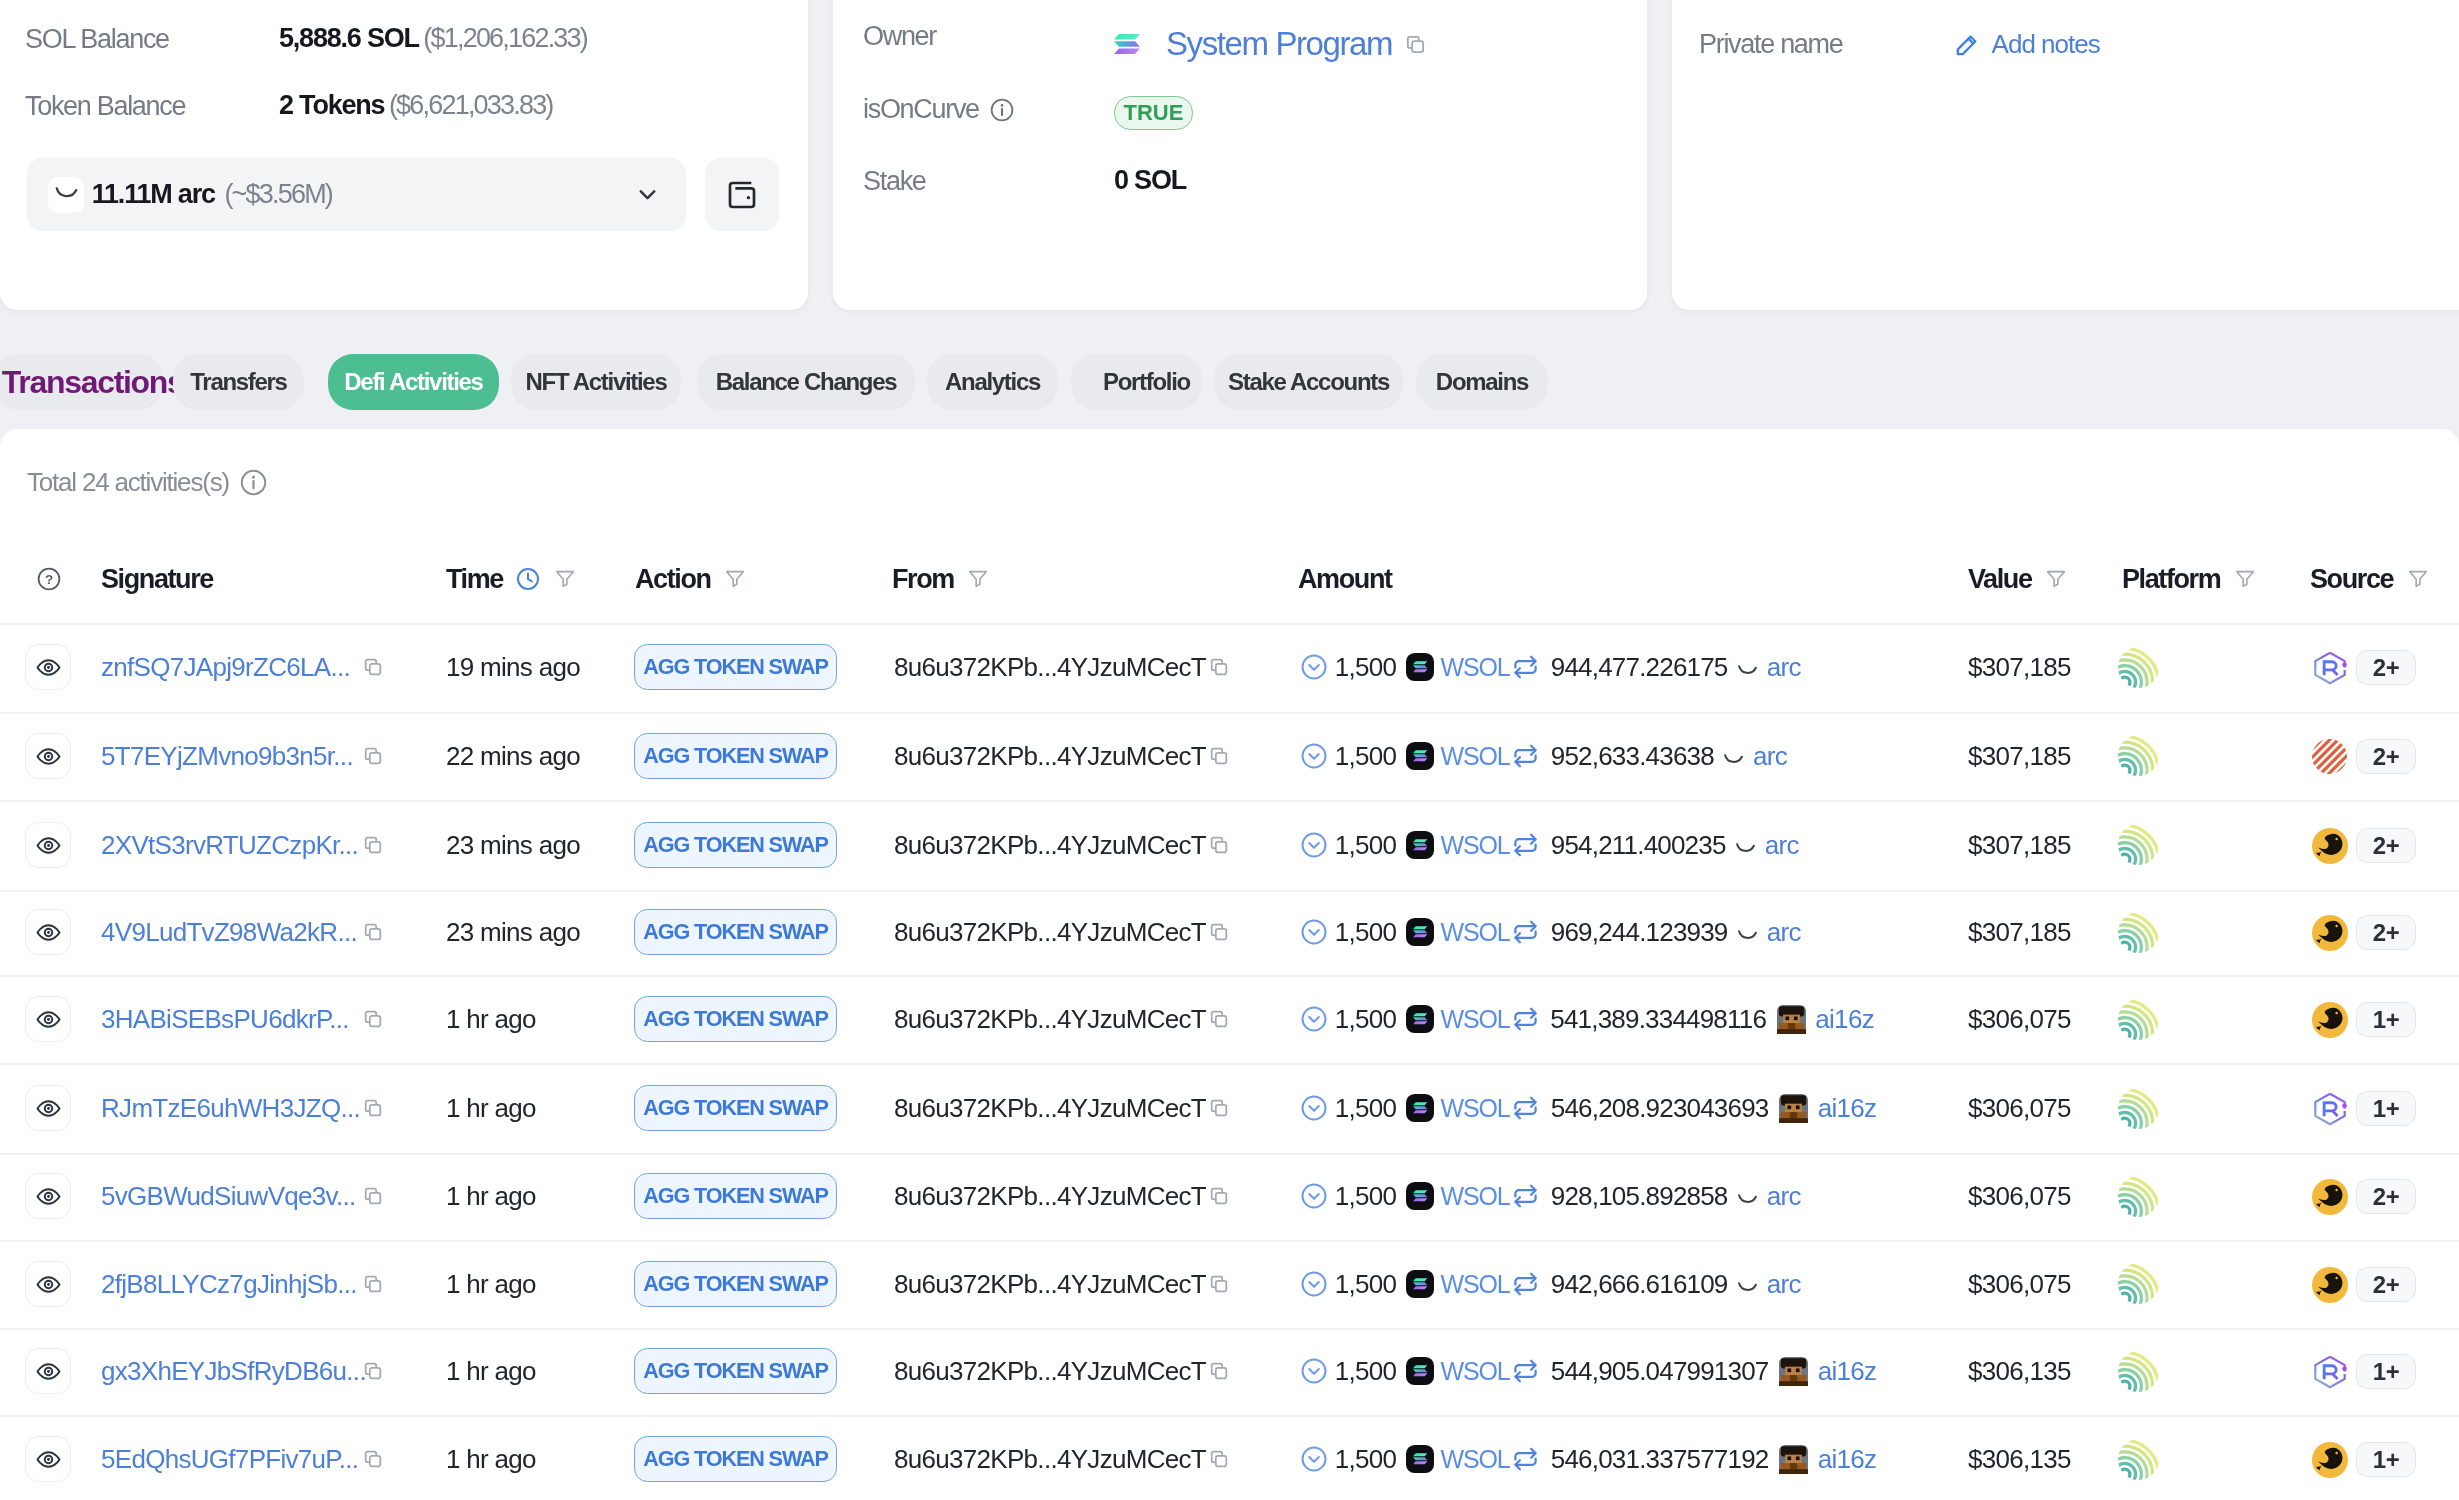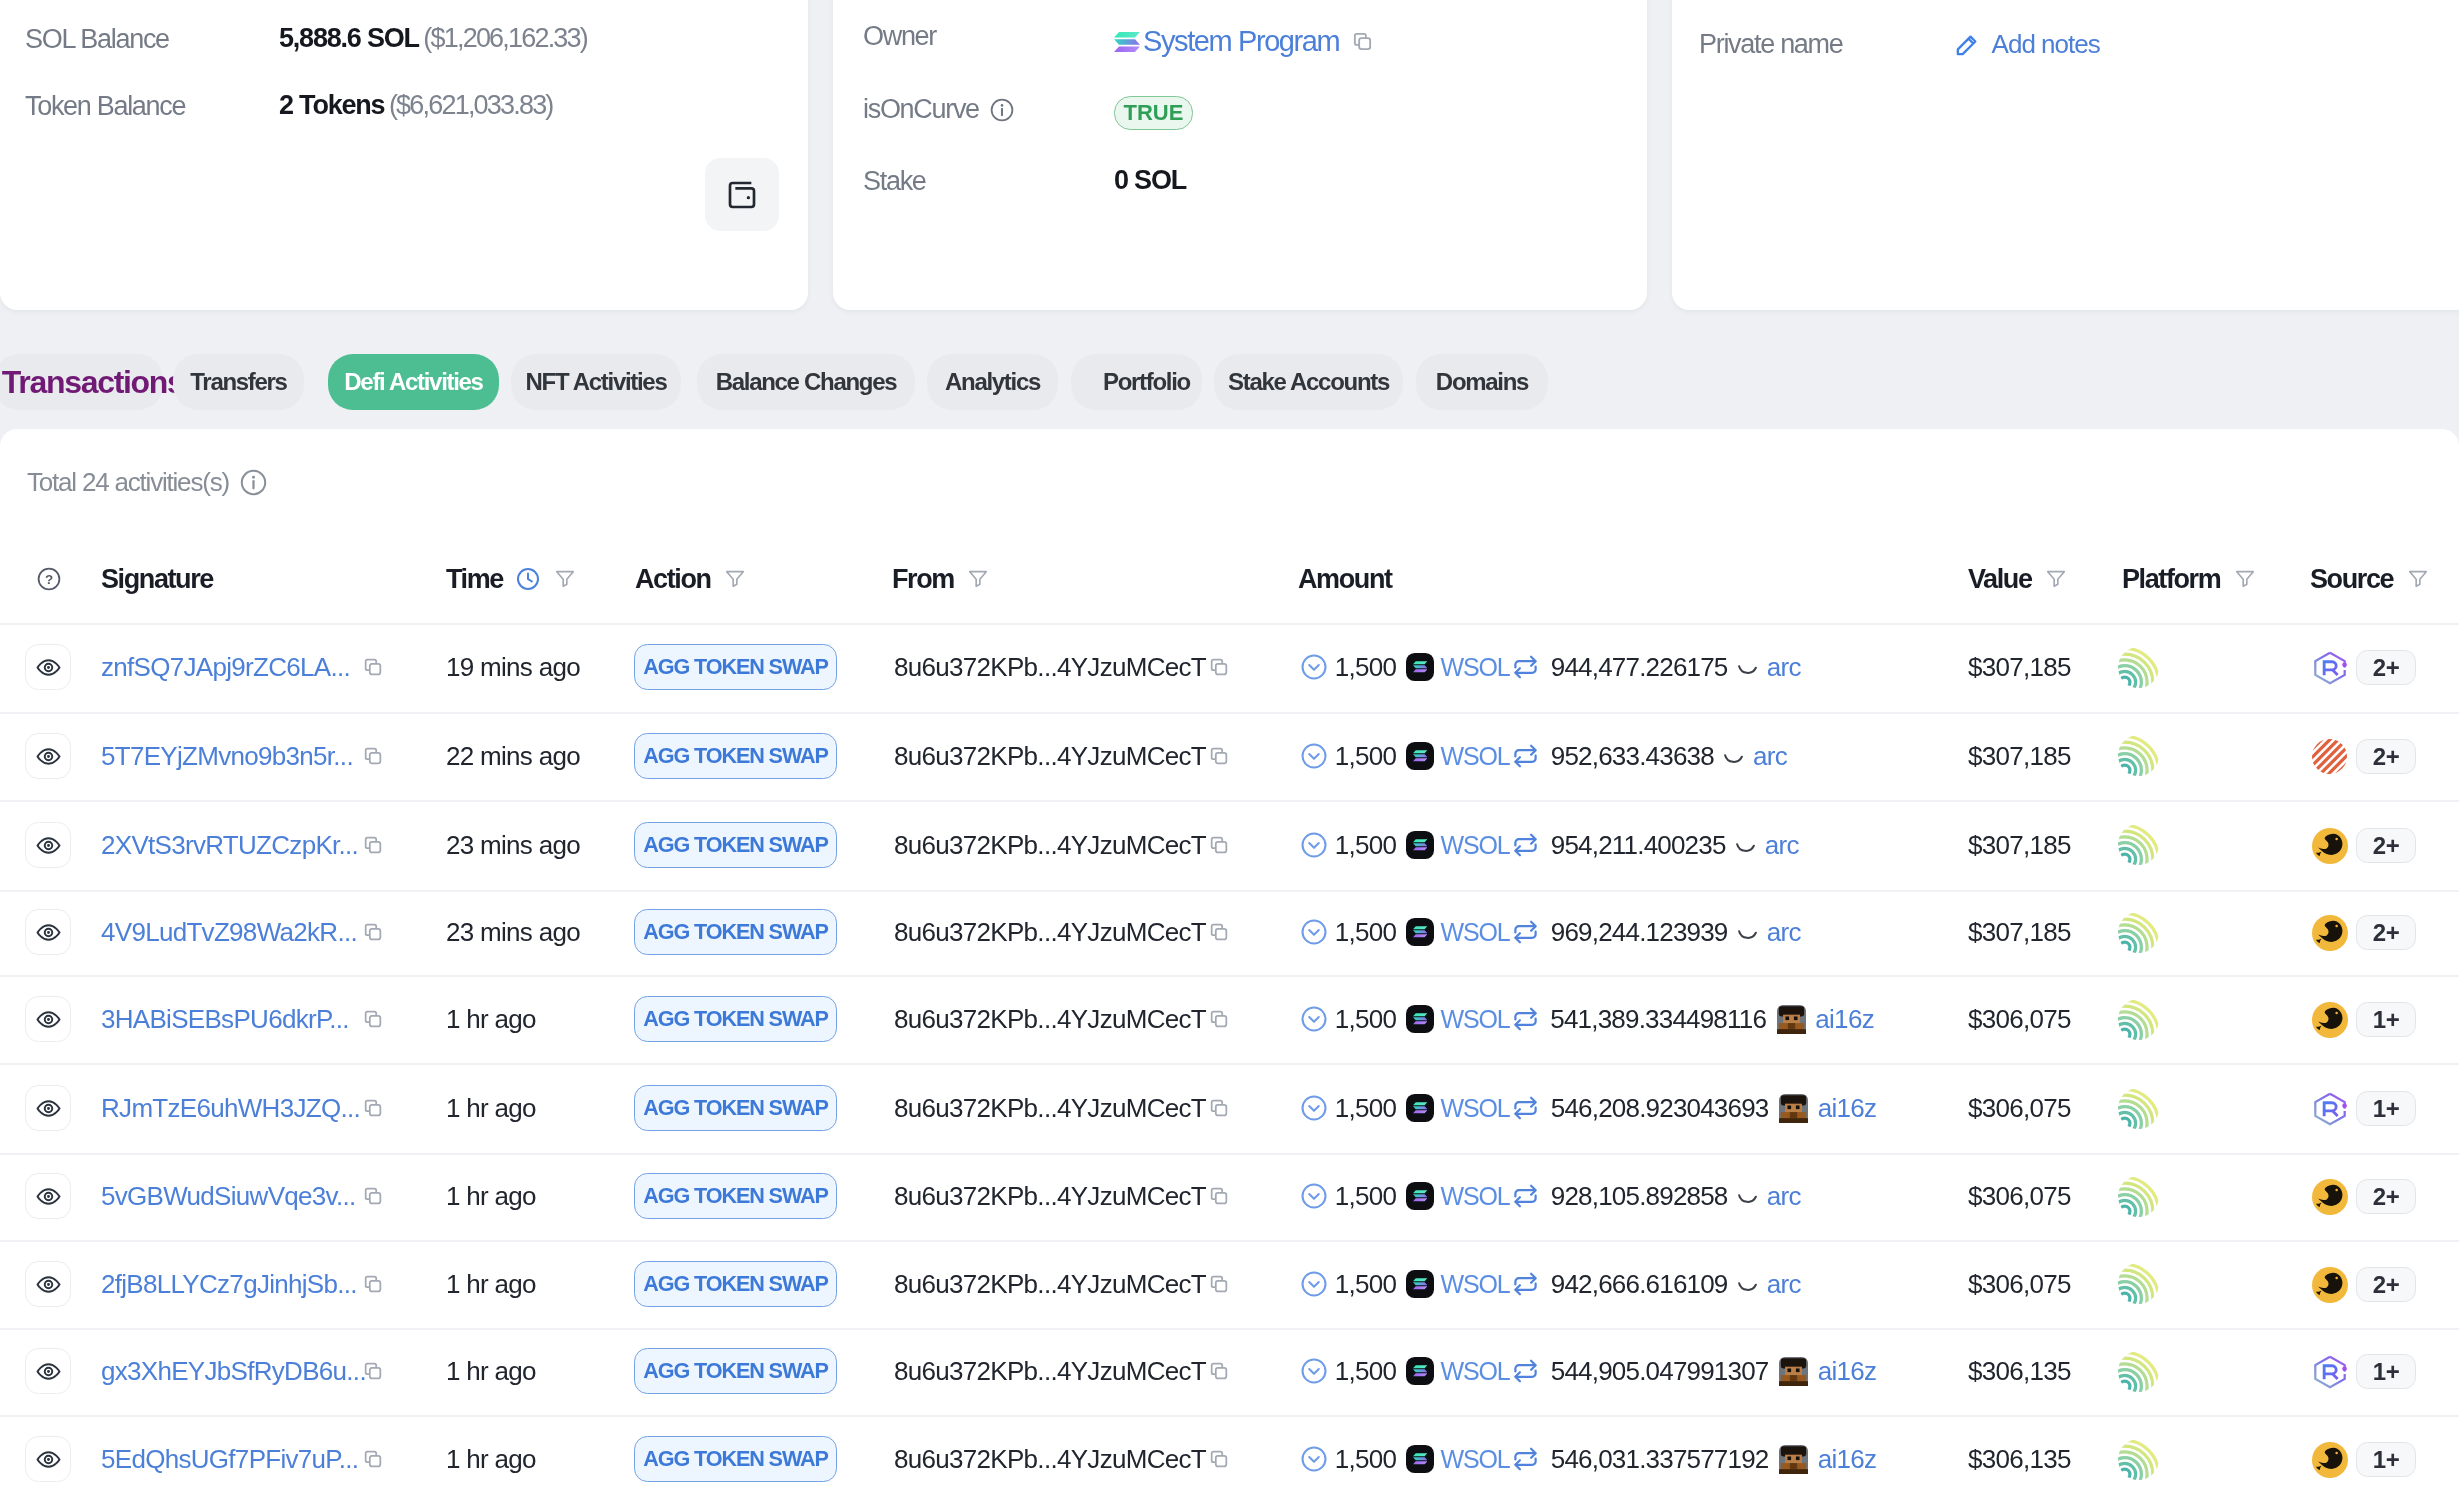--- a/index.html
+++ b/index.html
@@ -14,20 +14,34 @@
 .hdr { font-size:27px; letter-spacing:-1.4px; color:#191d26; font-weight:700; white-space:nowrap; }
 .rowline { position:absolute; left:0; width:2459px; height:1.9px; background:#f0f1f4; }
 .flexv { display:flex; align-items:center; }
 </style></head><body>
 <div class="page">
     <div class="card" style="left:0; width:808px;">
       <div style="position:absolute;left:25px;top:53px;"><span class="lbl">SOL Balance</span></div>
       <div style="position:absolute;left:279px;top:52px;"><span class="val">5,888.6 SOL</span> <span class="gval">($1,206,162.33)</span></div>
       <div style="position:absolute;left:25px;top:120px;"><span class="lbl">Token Balance</span></div>
       <div style="position:absolute;left:279px;top:119px;"><span class="val">2 Tokens</span> <span class="gval">($6,621,033.83)</span></div>
+      <div class="abs flexv" style="left:27px;top:187px;width:659px;height:73px;border-radius:15.4px;background:#f3f4f6;padding:0 25px 0 21px;">
+<span style="display:inline-flex;width:36px;height:36px;border-radius:9.6px;background:#fff;align-items:center;justify-content:center;flex:none">
+          <svg width="23" height="14.4" viewBox="0 0 20 13" style="">
+            <path d="M1.2 1.2a9.4 9.4 0 0 0 17.6 1.6" fill="none" stroke="#3a3f47" stroke-width="2.1" stroke-linecap="round"></path>
+          </svg>
+        </span>
+<span class="val" style="margin-left:7.7px;">11.11M arc</span>
+<span class="gval" style="margin-left:9.6px;">(~$3.56M)</span>
+<span style="margin-left:auto;display:inline-flex;">
+          <svg width="27" height="27" viewBox="0 0 24 24" style="">
+            <path d="M6 9.2l6 6 6-6" fill="none" stroke="#32373f" stroke-width="2.2" stroke-linecap="round" stroke-linejoin="round"></path>
+          </svg>
+        </span>
+</div>
       <div class="abs flexv" style="left:705px;top:187px;width:74px;height:73px;border-radius:15.4px;background:#f3f4f6;justify-content:center;">
         <svg width="32" height="32" viewBox="0 0 24 24" style="">
           <path d="M7 7h12a2 2 0 0 1 2 2v10a2 2 0 0 1-2 2H5a2 2 0 0 1-2-2V5a2 2 0 0 1 2-2h14" fill="none" stroke="#23272f" stroke-width="2"></path>
           <circle cx="16.8" cy="14" r="1.25" fill="#23272f"></circle>
         </svg>
       </div>
     </div>
     <div class="card" style="left:833px; width:814px;">
       <div style="position:absolute;left:30px;top:50px;"><span class="lbl">Owner</span></div>
       <div class="abs flexv" style="left:281px;top:54px;">
@@ -43,21 +57,21 @@
             </linearGradient>
             <linearGradient id="sg2" x1="0" y1="0" x2="1" y2="0">
               <stop offset="0" stop-color="#9a63f2"></stop>
               <stop offset="1" stop-color="#b48ef5"></stop>
             </linearGradient>
           </defs>
           <path d="M4.2 0H22L17.8 4.6H0Z" fill="url(#sg0)"></path>
           <path d="M0 6.2h17.8L22 10.8H4.2Z" fill="url(#sg1)"></path>
           <path d="M4.2 12.4H22L17.8 17H0Z" fill="url(#sg2)"></path>
         </svg>
-        <span class="link" style="font-size:29px;margin-left:3px;letter-spacing:-1.4px;">System Program</span>
+        <span class="link" style="font-size:33px;margin-left:26px;letter-spacing:-1.4px;">System Program</span>
         <span style="margin-left:11.5px;display:inline-flex;">
           <svg width="23" height="23" viewBox="0 0 24 24" style="">
             <rect x="8.5" y="8.5" width="11.5" height="11.5" rx="2.4" fill="none" stroke="#a3a9b3" stroke-width="1.9"></rect>
             <path d="M15.5 8.5V6a2 2 0 0 0-2-2H6a2 2 0 0 0-2 2v7.5a2 2 0 0 0 2 2h2.5" fill="none" stroke="#a3a9b3" stroke-width="1.9"></path>
           </svg>
         </span>
       </div>
       <div class="abs flexv" style="left:30px;top:123px;">
         <span class="lbl">isOnCurve</span>
         <span style="margin-left:11.5px;display:inline-flex;">

